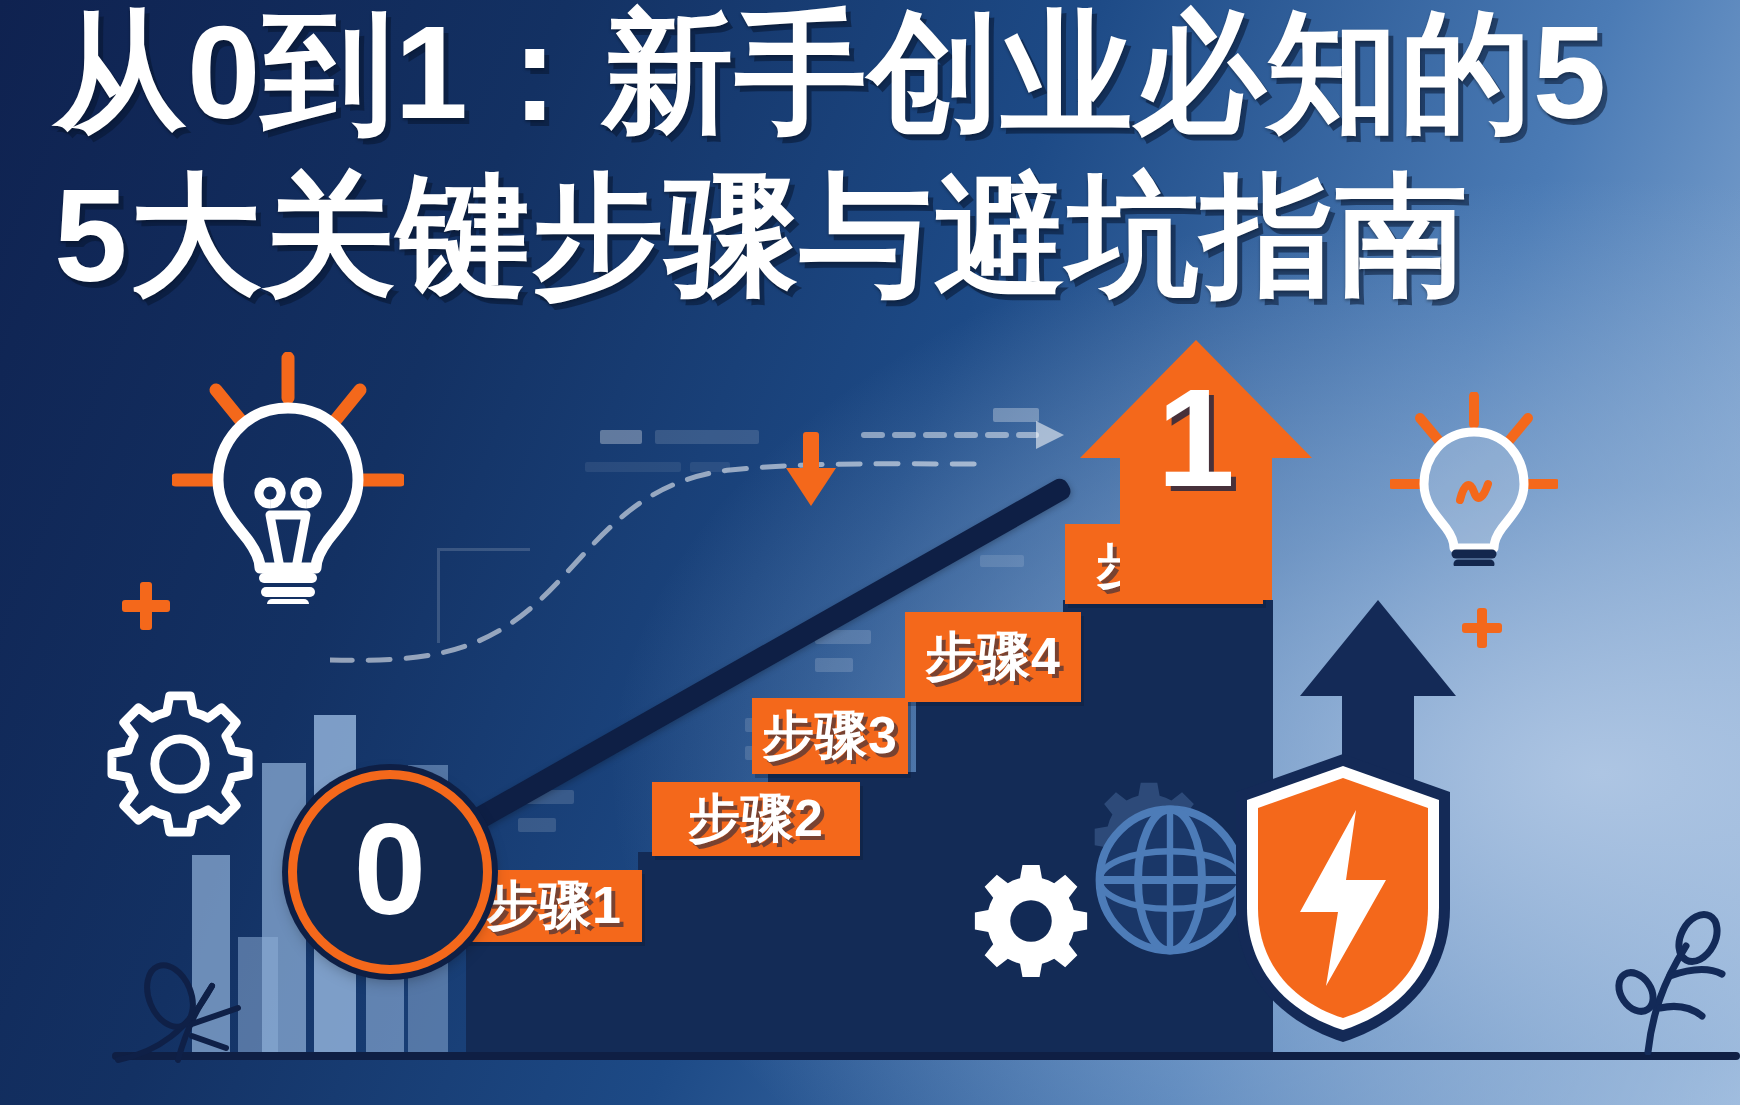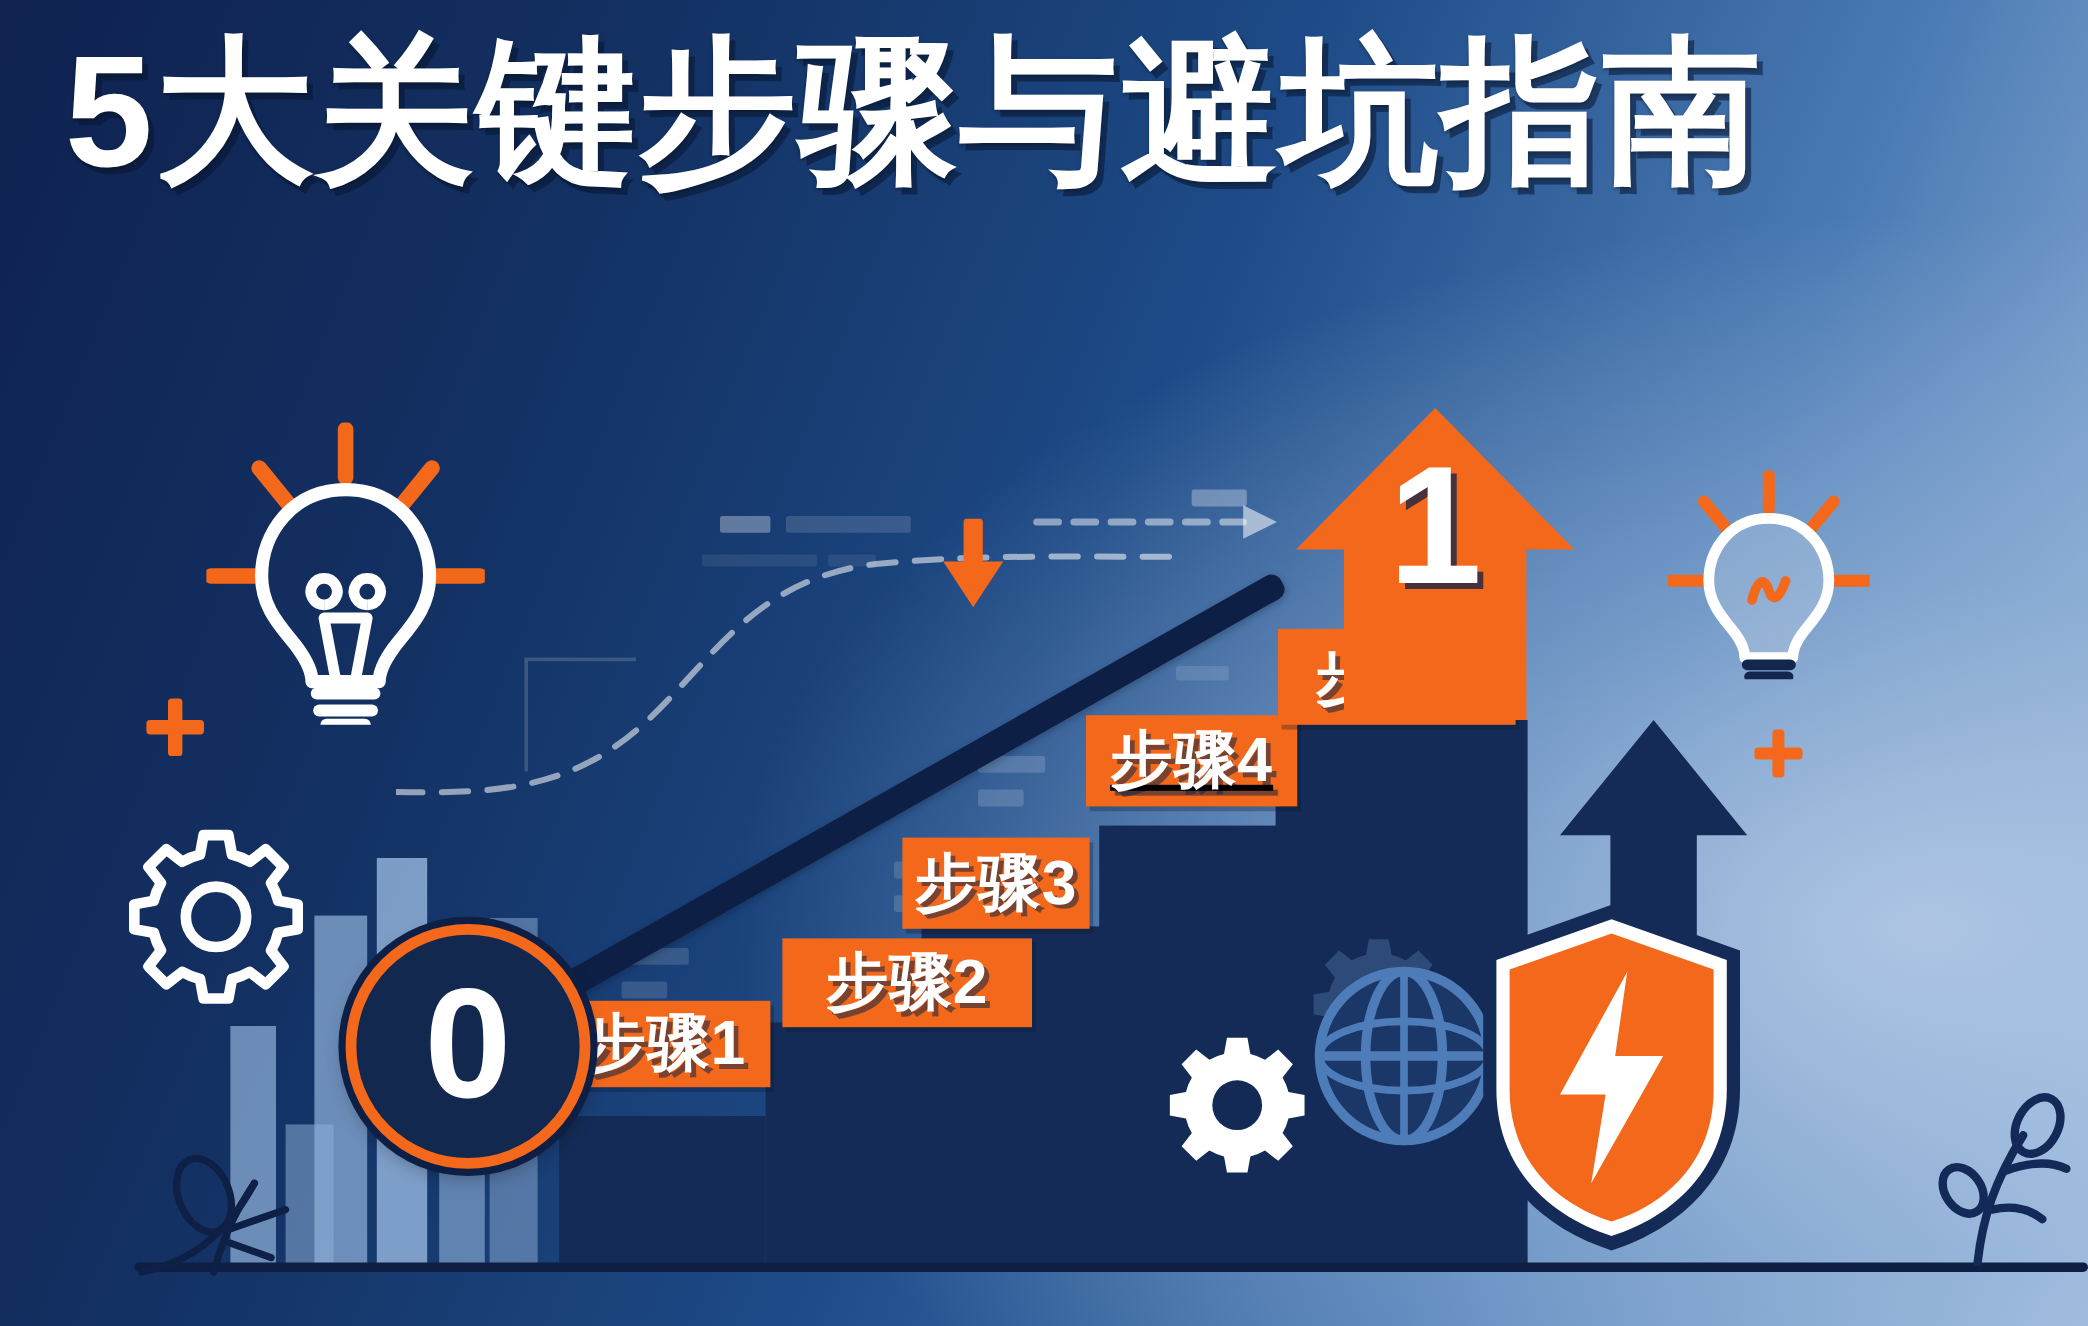--- a/index.html
+++ b/index.html
@@ -239,30 +239,30 @@
   <div class="stairs">
     <div class="tread" style="left:466px; top:930px; width:172px; height:130px;"></div>
     <div class="tread" style="left:638px; top:852px; width:152px; height:208px;"></div>
     <div class="tread" style="left:768px; top:772px; width:165px; height:288px;"></div>
     <div class="tread" style="left:916px; top:688px; width:170px; height:372px;"></div>
     <div class="tread" style="left:1063px; top:600px; width:210px; height:460px;"></div>
   </div>
 
   <div class="diag" style="left:372px; top:868px; width:800px; height:22px; transform: rotate(-29.5deg);"></div>
 
-  <div class="riser" style="left:466px; top:834px; width:176px; height:72px;">
+  <div class="riser" style="left:466px; top:870px; width:176px; height:72px;">
     <span>步骤1</span>
   </div>
   <div class="riser" style="left:604px; top:782px; width:208px; height:74px;margin-left:48px;">
     <span>步骤2</span>
   </div>
   <div class="riser" style="left:752px; top:698px; width:156px; height:76px;">
     <span>步骤3</span>
   </div>
-  <div class="riser" style="left:905px; top:596px; width:176px; height:76px;text-decoration:underline;">
+  <div class="riser" style="left:905px; top:612px; width:176px; height:90px;">
     <span>步骤4</span>
   </div>
   <div class="riser" style="left:1065px; top:524px; width:198px; height:80px;">
     <span>步骤5</span>
   </div>
 
   <div class="zero">
     <span>0</span>
   </div>
 
@@ -365,16 +365,17 @@
       <ellipse cx="98" cy="28" rx="17" ry="25" transform="rotate(28 98 28)"></ellipse>
       <ellipse cx="36" cy="82" rx="15" ry="21" transform="rotate(-34 36 82)"></ellipse>
       <path d="M70 66 C 92 58, 110 58, 122 64"></path>
       <path d="M60 98 C 78 94, 92 98, 102 106"></path>
     </g>
   </svg>
 
   <div class="ground"></div>
 
   <div class="title">
+    <div class="title-line l1">从0到1：新手创业必知的5</div>
     <div class="title-line l2">5大关键步骤与避坑指南</div>
   </div>
 
 </div>
 
 </body></html>

